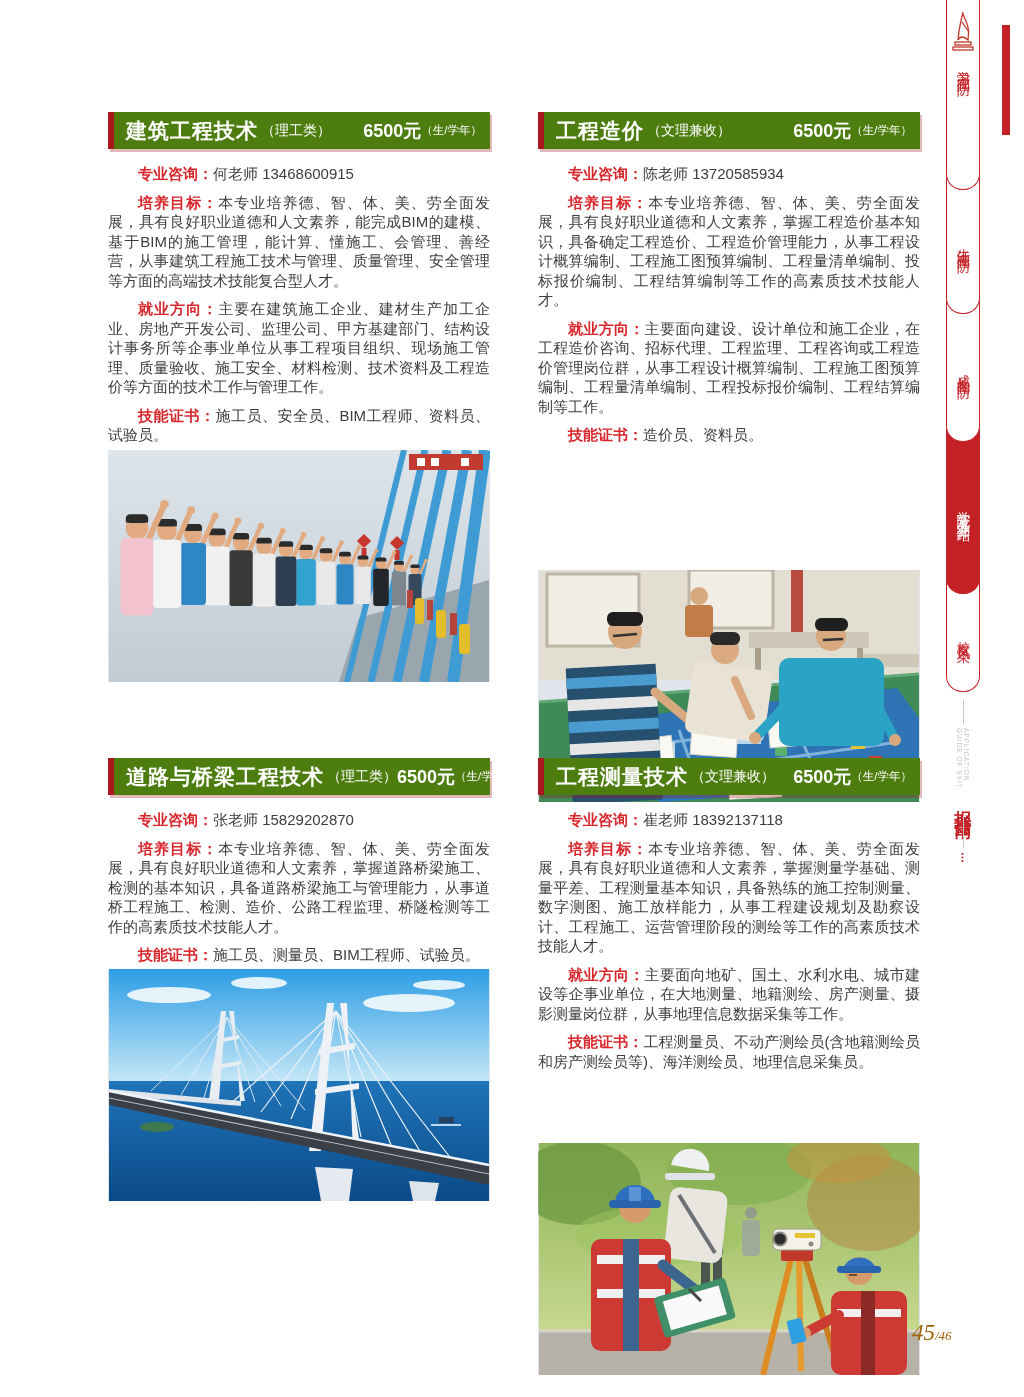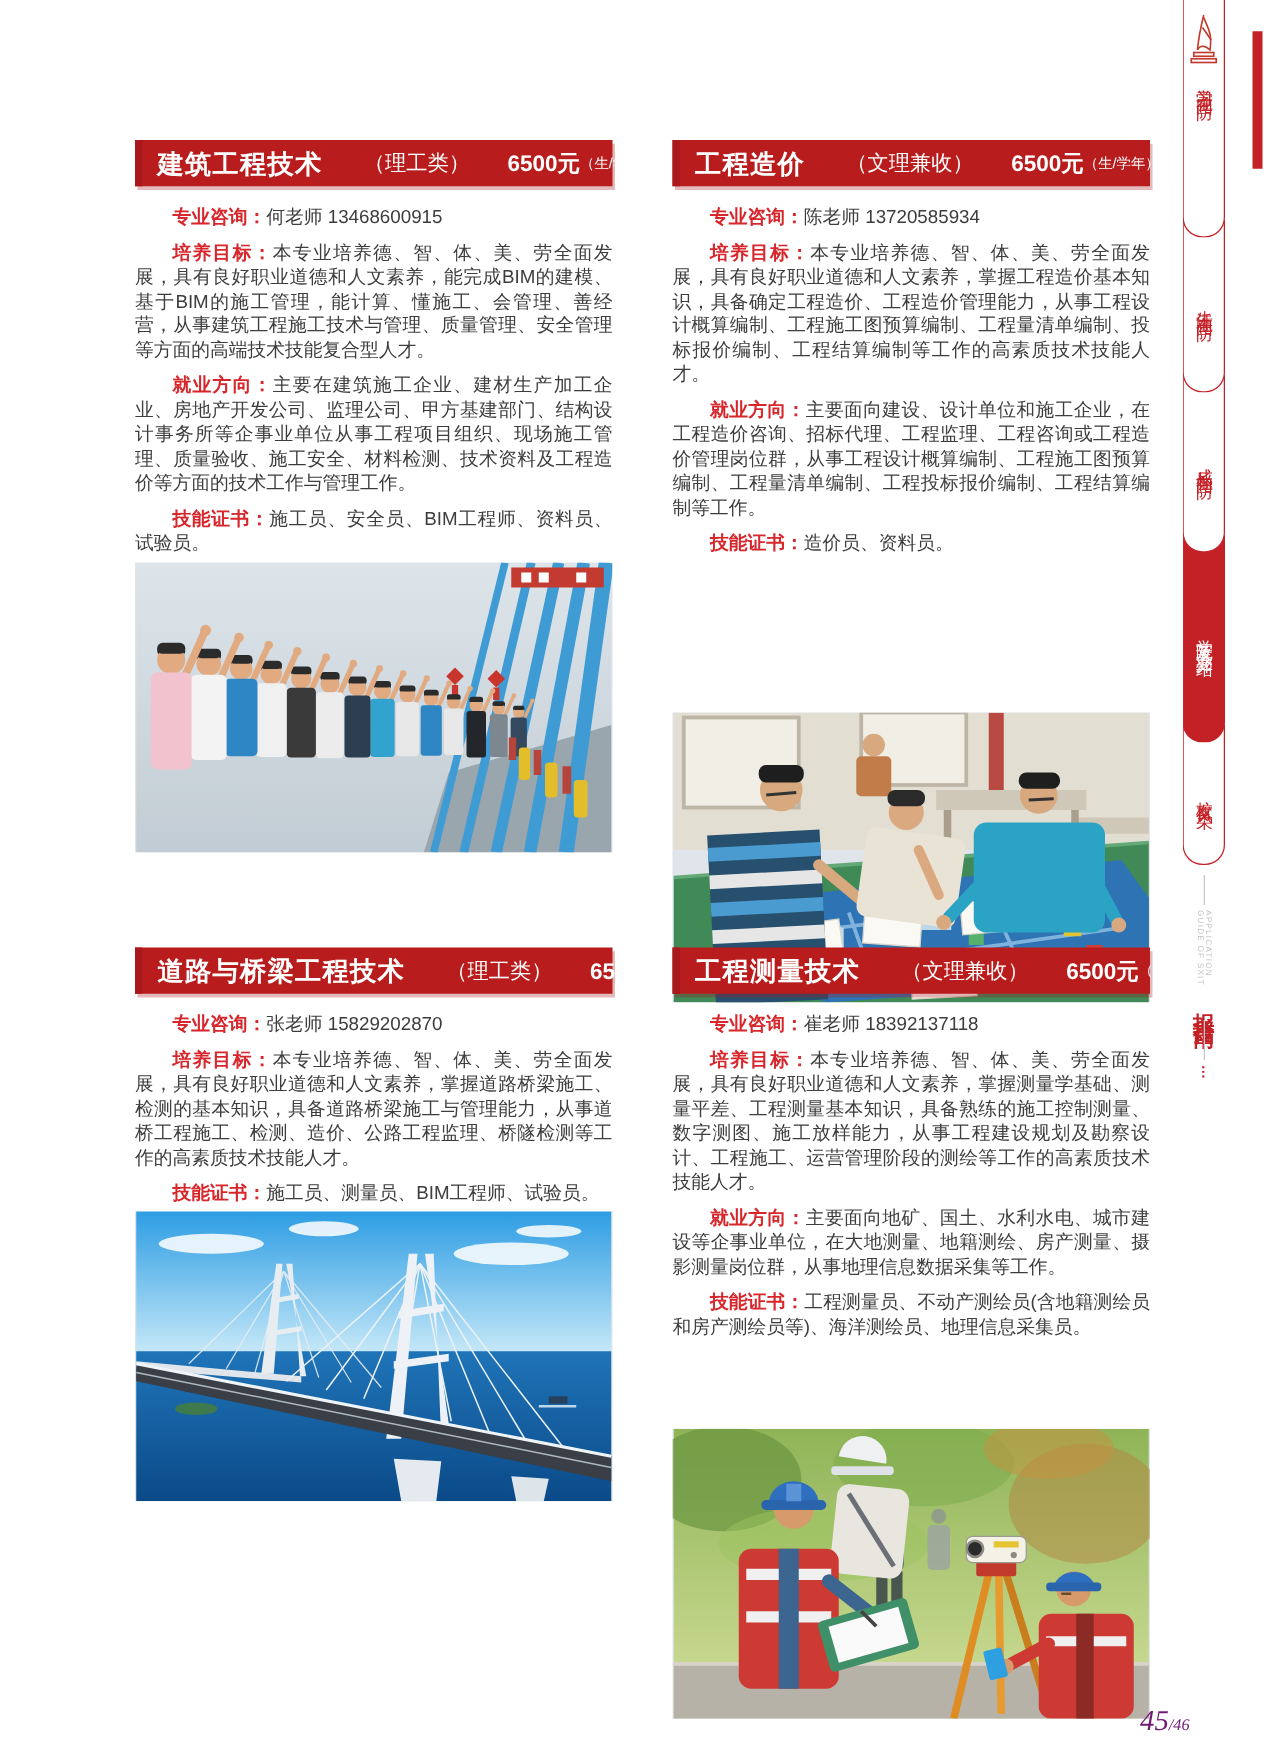--- a/index.html
+++ b/index.html
@@ -7,25 +7,25 @@
   body { font-family:"Liberation Sans", sans-serif; }
   .page { position:relative; width:1024px; height:1397px; background:#ffffff; margin:0 auto; overflow:hidden; }
 
   
   .card { position:absolute; width:382px; }
   .card-1 { left:108px; top:112px; height:570px; }
   .card-2 { left:538px; top:112px; height:690px; }
   .card-3 { left:108px; top:758px; height:443px; }
   .card-4 { left:538px; top:758px; height:617px; }
 
-  .bar { height:37px; background:#b91c1c; border-left:6px solid #a8181d;
+  .bar { height:37px; background:#4d7c0f; border-left:6px solid #a8181d;
          box-shadow:2px 3px 0 rgba(166,24,29,0.30);
-         display:flex; align-items:center; color:#fff; padding:0 8px 0 12px;gap:30px; }
+         display:flex; align-items:center; color:#fff; padding:0 8px 0 12px; }
   .bar .title { font-size:21px; font-weight:bold; letter-spacing:1px; white-space:nowrap; }
-  .bar .cat   { font-size:17px; margin-left:3px; white-space:nowrap; }
+  .bar .cat   { font-size:14px; margin-left:3px; white-space:nowrap; }
   .bar .fee-wrap { margin-left:auto; display:flex; align-items:center; white-space:nowrap; }
   .bar .fee   { font-size:18px; font-weight:bold; }
   .bar .fee-unit { font-size:11.5px; }
 
   .body-text { padding-top:15px; font-size:15px; color:#3d3d3d; text-align:justify; }
   .body-text p { margin:0 0 9px 0; text-indent:2em; line-height:19.5px; }
   .label { color:#d7272c; font-weight:bold; }
 
   .photo { position:absolute; left:0; bottom:0; width:382px; height:232px; overflow:hidden; background:#dfe5ea; }
   .photo svg { display:block; width:100%; height:100%; }
@@ -52,22 +52,22 @@
            display:flex; flex-direction:column; align-items:center; }
   .g-dash { width:1px; height:24px; background:#c6c6c6; }
   .g-en { writing-mode:vertical-rl; font-size:6.5px; line-height:7px; color:#c4c4c4;
           height:64px; margin:4px 0 2px 0; letter-spacing:1px; }
   .g-cn { writing-mode:vertical-rl; font-size:17px; font-weight:bold; color:#c42127;
           letter-spacing:4px; margin:2px 0 4px 0; }
   .g-dots { writing-mode:vertical-rl; color:#c42127; font-size:11px; font-weight:bold;
             letter-spacing:1px; margin-top:4px; }
 
   
-  .page-num { position:absolute; left:912px; top:1364px; font-family:"Liberation Serif", serif;
-              font-style:italic; color:#701a75; }
+  .page-num { position:absolute; left:912px; top:1320px; font-family:"Liberation Serif", serif;
+              font-style:italic; color:#a16207; }
   .pn-main { font-size:23px; }
   .pn-sub  { font-size:13px; }
 </style>
 </head>
 <body>
 
 <div class="page">
 
   <section class="card card-1">
     <div class="bar">

